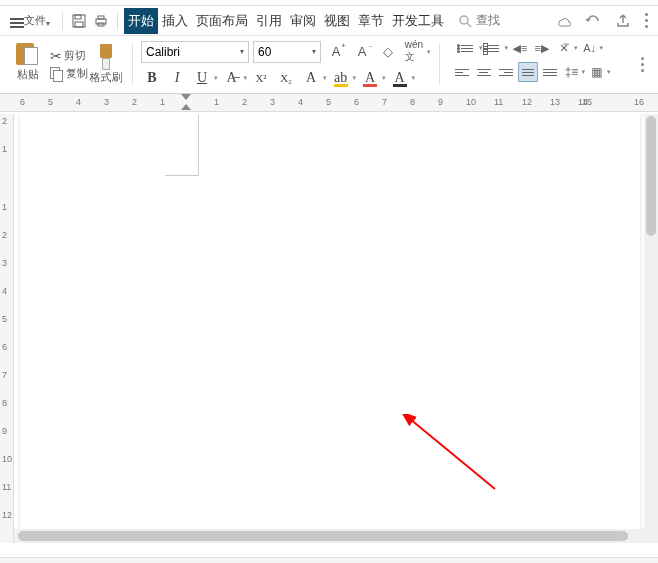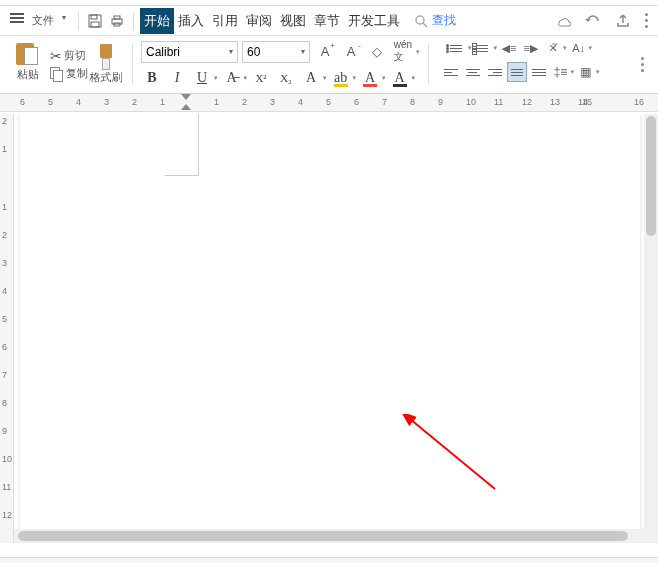--- a/index.html
+++ b/index.html
@@ -1,29 +1,29 @@
 <!DOCTYPE html>
 <html><head>
 <meta charset="utf-8">
 <style>
 * { margin: 0; padding: 0; box-sizing: border-box; }
 body { font-family: "Microsoft YaHei", sans-serif; font-size: 12px; background: #fff; width: 658px; height: 563px; overflow: hidden; position: relative; }
 
 .topbar { height: 6px; background: #fff; border-bottom: 1px solid #e0e0e0; }
 
 .menubar { height: 30px; display: flex; align-items: center; background: #fff; border-bottom: 1px solid #e0e0e0; padding: 0 4px; gap: 2px; }
-.menu-file { display: flex; align-items: flex-start; gap: 8px; padding: 2px 6px; cursor: pointer; }
+.menu-file { display: flex; align-items: flex-end; gap: 0; padding: 2px 6px; cursor: pointer; }
 .hamburger { width: 14px; display: flex; flex-direction: column; gap: 2px; }
 .hamburger span { height: 2px; background: #555; }
 .dropdown-arrow { font-size: 8px; color: #666; }
 .divider { width: 1px; height: 18px; background: #ddd; margin: 0 4px; }
 .qat-btn { width: 20px; height: 20px; display: flex; align-items: center; justify-content: center; color: #555; cursor: pointer; }
 .tab { padding: 4px 4px; cursor: pointer; color: #333; font-size: 13px; }
 .tab.active { background: #0c4a6e; color: #fff; }
-.search-box { display: flex; align-items: center; gap: 4px; color: #3b82f6; margin-left: 8px; }
+.search-box { display: flex; align-items: center; gap: 4px; color: #737373; margin-left: 8px; }
 .right-icons { margin-left: auto; display: flex; gap: 14px; color: #888; padding-right: 6px; }
 
 .ribbon { height: 58px; background: #fff; border-bottom: 1px solid #d0d0d0; display: flex; align-items: stretch; padding: 2px 6px; }
 .ribbon-group { display: flex; align-items: center; padding: 0 4px; }
 .group-sep { width: 1px; background: #e0e0e0; margin: 6px 4px; }
 .paste-btn { display: flex; flex-direction: column; align-items: center; justify-content: flex-start; width: 36px; height: 52px; cursor: pointer; }
 .paste-icon { width: 24px; height: 28px; position: relative; }
 .clipboard-back { position: absolute; width: 18px; height: 22px; background: #c78f3a; border-radius: 2px; left: 0; top: 4px; }
 .clipboard-paper { position: absolute; width: 14px; height: 18px; background: #fff; border: 1px solid #999; left: 8px; top: 8px; }
 .small-btns { display: flex; flex-direction: column; gap: 2px; margin-left: 4px; }
@@ -33,21 +33,21 @@
 .copy-icon::before, .copy-icon::after { content: ''; position: absolute; border: 1px solid #888; background: #fff; width: 8px; height: 10px; }
 .copy-icon::before { left: 0; top: 0; }
 .copy-icon::after { left: 3px; top: 3px; }
 .format-btn { display: flex; flex-direction: column; align-items: center; justify-content: center; width: 36px; cursor: pointer; }
 .brush-icon { width: 18px; height: 26px; position: relative; }
 .brush-icon::before { content: ''; position: absolute; width: 12px; height: 14px; background: #c78f3a; top: 0; left: 3px; border-radius: 1px; }
 .brush-icon::after { content: ''; position: absolute; width: 6px; height: 10px; background: #eee; border: 1px solid #aaa; top: 14px; left: 5px; }
 
 .font-row { display: flex; gap: 4px; margin-bottom: 4px; align-items: center; }
 .font-select { height: 22px; border: 1px solid #ccc; background: #fff; padding: 0 4px; font-size: 12px; display: flex; align-items: center; justify-content: space-between; cursor: pointer; }
-.font-name { width: 97px; }
+.font-name { width: 108px; }
 .font-size { width: 68px; }
 .font-btn { width: 22px; height: 22px; display: flex; align-items: center; justify-content: center; cursor: pointer; color: #555; font-size: 13px; position: relative; }
 .font-btn.wen { font-size: 10px; }
 .font-btn .sup { font-size: 8px; position: absolute; top: 0; right: 1px; }
 
 .format-row { display: flex; gap: 3px; align-items: center; }
 .fmt { width: 22px; height: 22px; display: flex; align-items: center; justify-content: center; cursor: pointer; color: #444; font-size: 14px; position: relative; }
 .bold { font-weight: bold; font-family: serif; }
 .italic { font-style: italic; font-family: serif; }
 .underline { text-decoration: underline; font-family: serif; }
@@ -133,20 +133,21 @@
     <svg width="14" height="14" viewBox="0 0 14 14">
         <rect x="2" y="5" width="10" height="5" fill="none" stroke="#666"></rect>
         <rect x="4" y="2" width="6" height="3" fill="none" stroke="#666"></rect>
         <rect x="4" y="9" width="6" height="3" fill="none" stroke="#666"></rect>
       </svg>
   </div>
   <div class="divider"></div>
   <div id="tabs-container" style="display:flex">
       <div class="tab active">开始</div>
       <div class="tab">插入</div>
+      <div class="tab">页面布局</div>
       <div class="tab">引用</div>
       <div class="tab">审阅</div>
       <div class="tab">视图</div>
       <div class="tab">章节</div>
       <div class="tab">开发工具</div>
     </div>
   <div class="search-box">
     <svg width="14" height="14" viewBox="0 0 14 14">
         <circle cx="6" cy="6" r="4" fill="none" stroke="#aaa" stroke-width="1.5"></circle>
         <line x1="9" y1="9" x2="13" y2="13" stroke="#aaa" stroke-width="1.5"></line>

